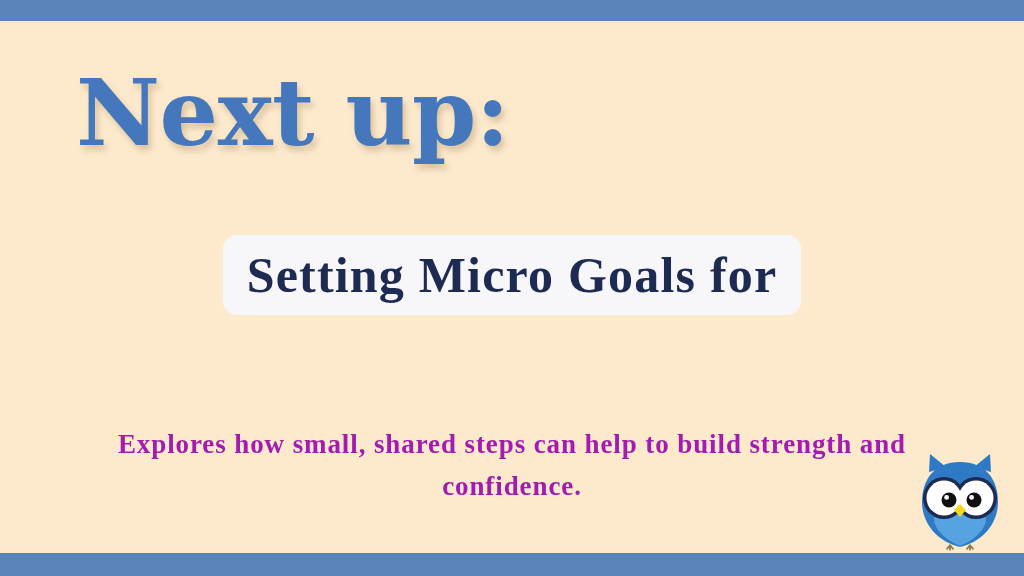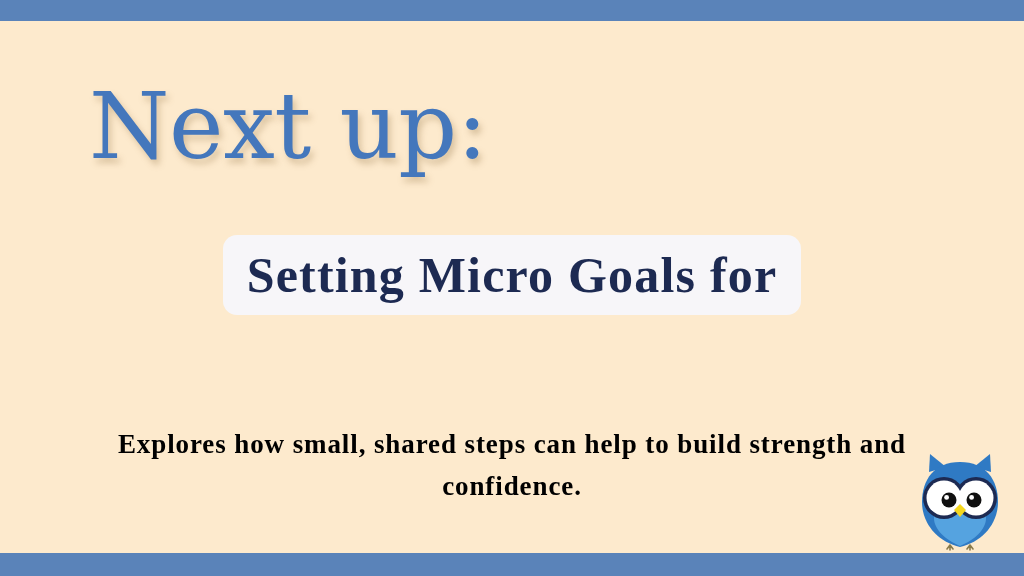--- a/index.html
+++ b/index.html
@@ -32,23 +32,23 @@
   .bar-bottom {
     bottom: 0;
     height: 23px;
   }
 
   
   .eyebrow {
     position: absolute;
     left: 76px;
     top: 62px;
-    margin: 13px;
+    margin: 0;
     font-family: "DejaVu Serif", "Liberation Serif", serif;
-    font-weight: 400;
+    font-weight: 700;
     font-size: 92px;
     line-height: 1.12;
     letter-spacing: -0.5px;
     color: #4477bc;
     text-shadow: 3px 5px 6px rgba(160, 130, 85, 0.38);
     white-space: nowrap;
   }
 
   
   .headline {
@@ -80,21 +80,21 @@
     transform: translateX(-50%);
     top: 424px;
     width: 830px;
     margin: 0;
     text-align: center;
     font-family: "Liberation Serif", "DejaVu Serif", serif;
     font-weight: 700;
     font-size: 27px;
     line-height: 1.55;
     letter-spacing: 0.9px;
-    color: #000000;
+    color: #a21caf;
   }
 
   
   .owl {
     position: absolute;
     right: 18px;
     bottom: 22px;
     width: 92px;
     height: 104px;
   }

